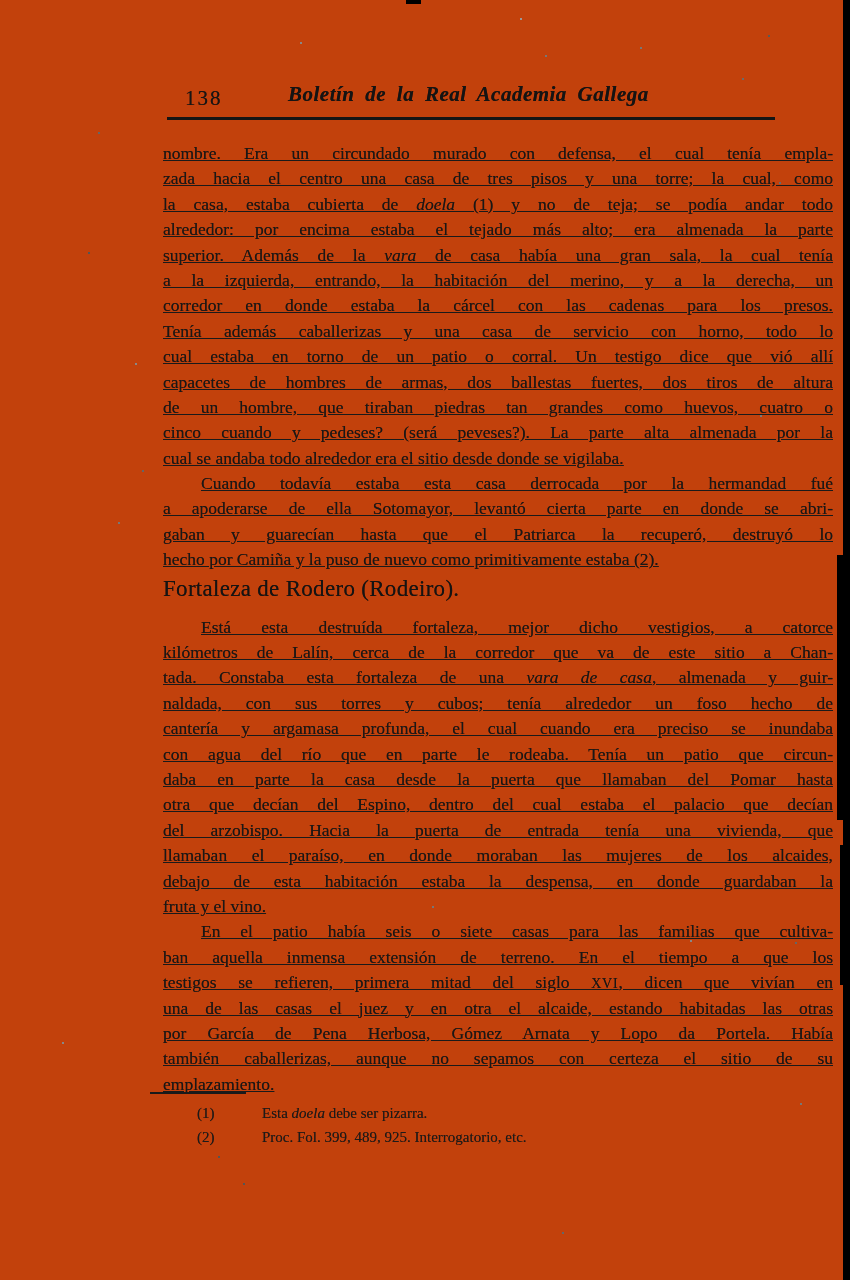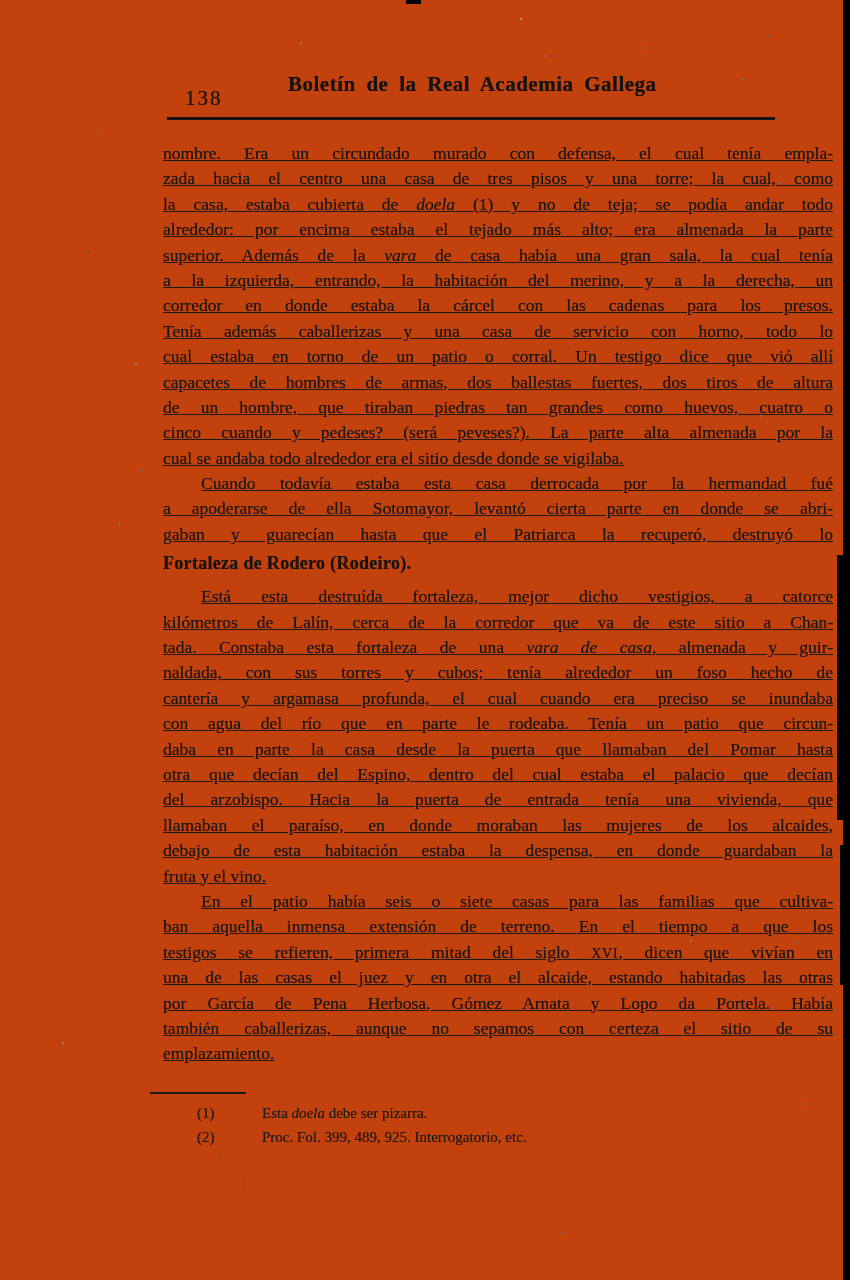--- a/index.html
+++ b/index.html
@@ -28,40 +28,40 @@
       795px 942px 0 0 #666, 218px 1156px 0 0 #555, 690px 940px 0 0 #888,
       135px 363px 0 0 #888, 760px 415px 0 0 #7a7a7a, 520px 18px 0 0 #999;
   }
   
   .page-number {
     position:absolute; left:185px; top:86px;
     font-size:21px; letter-spacing:2px; color:#161616;
     text-shadow:0 0 0.5px rgba(0,0,0,0.6);
   }
   .journal-title {
-    position:absolute; left:288px; top:72px; width:360px;
+    position:absolute; left:288px; top:82px; width:360px;
     text-align:right; white-space:nowrap;
     font-size:21px; font-weight:bold; word-spacing:5px; letter-spacing:0.5px;
-    color:#141414; text-shadow:0 0 0.6px rgba(0,0,0,0.65);
+    color:#141414; text-shadow:0 0 0.6px rgba(0,0,0,0.65);font-style:italic;
   }
   .header-rule { position:absolute; left:167px; top:117px; width:608px; height:3px; background:#151515; }
   
   .body-col { position:absolute; left:163px; top:141px; width:670px; }
   .para { margin:0;text-decoration:underline; }
   .line {
     font-size:17.5px; line-height:25.4px; height:25.4px; overflow:hidden;
     text-align:justify; text-align-last:justify;
     color:#181818; text-shadow:0 0 0.5px rgba(0,0,0,0.55);
   }
   .line.last { text-align-last:left; }
   .line.indent { padding-left:38px; }
   .sc { font-size:0.8em; letter-spacing:0.8px; }
   .heading {
-    font-weight:bold; font-size:18px; line-height:24px;
-    margin:4px 0 9px 0; letter-spacing:0.3px;
+    font-weight:normal; font-size:23px; line-height:24px;
+    margin:4px 0 14px 0; letter-spacing:0.3px;
     color:#141414; text-shadow:0 0 0.6px rgba(0,0,0,0.6);
   }
   
   .footnote-rule { position:absolute; left:150px; top:1092px; width:96px; height:2px; background:#1a1a1a; }
   .footnotes { position:absolute; left:197px; top:1102px; width:560px; }
   .footnote-row { display:flex; font-size:15px; line-height:23.5px; color:#1b1b1b; text-shadow:0 0 0.4px rgba(0,0,0,0.5); }
   .footnote-marker { width:41px; flex:0 0 41px; }
   .footnote-text { flex:1;margin-left:24px; }
 </style>
 </head>
@@ -92,20 +92,21 @@
         <div class="line">cual estaba en torno de un patio o corral. Un testigo dice que vió allí</div>
         <div class="line">capacetes de hombres de armas, dos ballestas fuertes, dos tiros de altura</div>
         <div class="line">de un hombre, que tiraban piedras tan grandes como huevos, cuatro o</div>
         <div class="line">cinco cuando y pedeses? (será peveses?). La parte alta almenada por la</div>
         <div class="line last">cual se andaba todo alrededor era el sitio desde donde se vigilaba.</div>
       </div>
       <div class="para">
         <div class="line indent">Cuando todavía estaba esta casa derrocada por la hermandad fué</div>
         <div class="line">a apoderarse de ella Sotomayor, levantó cierta parte en donde se abri-</div>
         <div class="line">gaban y guarecían hasta que el Patriarca la recuperó, destruyó lo</div>
+        <div class="line last">hecho por Camiña y la puso de nuevo como primitivamente estaba (2).</div>
       </div>
       <div class="heading">Fortaleza de Rodero (Rodeiro).</div>
       <div class="para">
         <div class="line indent">Está esta destruída fortaleza, mejor dicho vestigios, a catorce</div>
         <div class="line">kilómetros de Lalín, cerca de la corredor que va de este sitio a Chan-</div>
         <div class="line">tada. Constaba esta fortaleza de una <i>vara de casa</i>, almenada y guir-</div>
         <div class="line">naldada, con sus torres y cubos; tenía alrededor un foso hecho de</div>
         <div class="line">cantería y argamasa profunda, el cual cuando era preciso se inundaba</div>
         <div class="line">con agua del río que en parte le rodeaba. Tenía un patio que circun-</div>
         <div class="line">daba en parte la casa desde la puerta que llamaban del Pomar hasta</div>

